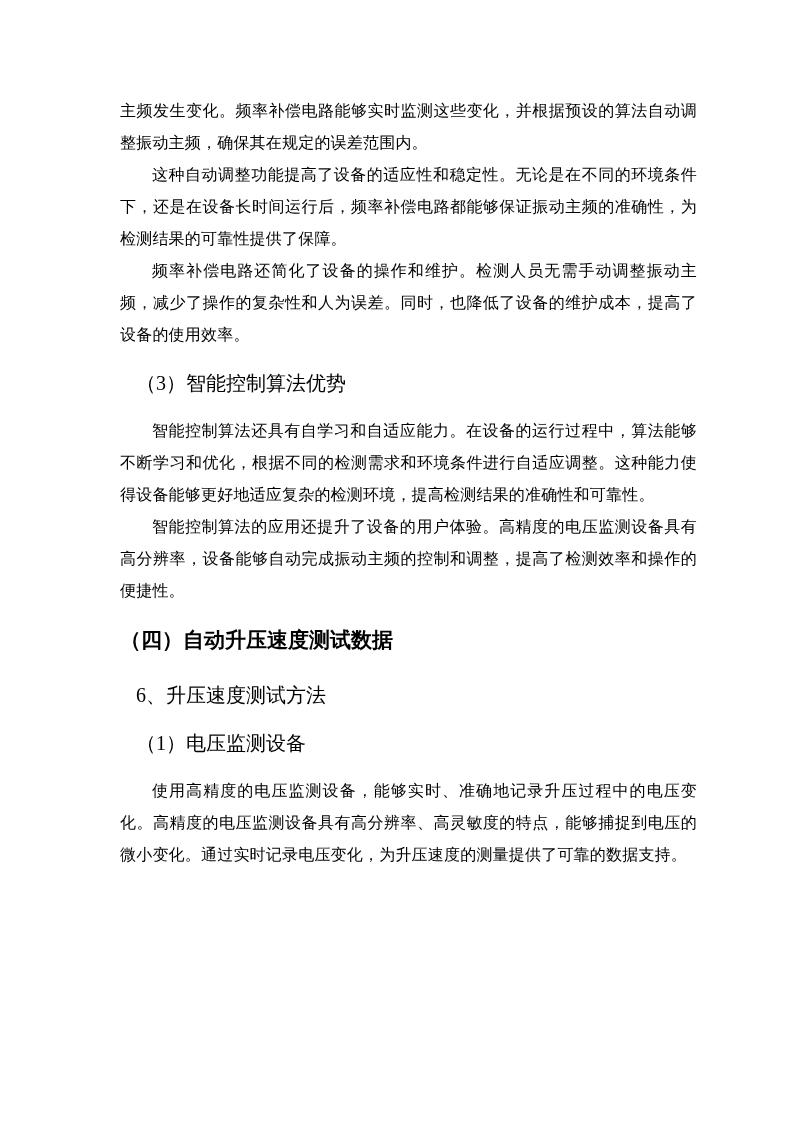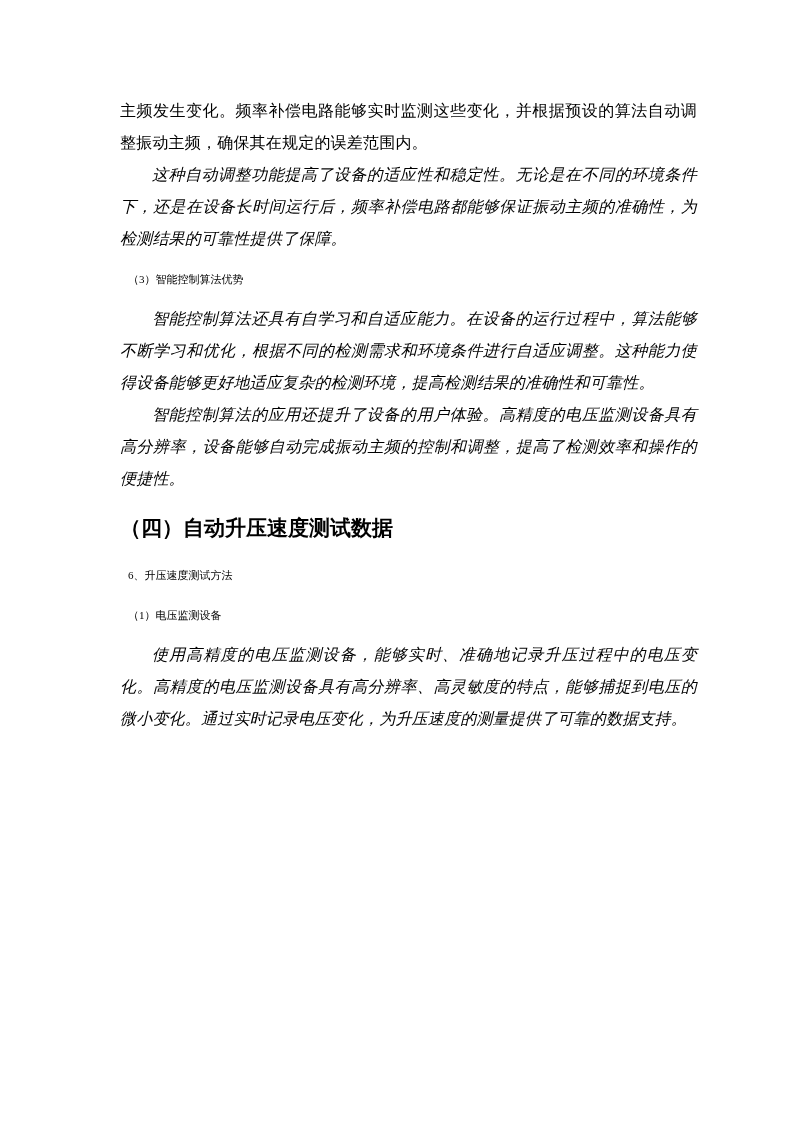--- a/index.html
+++ b/index.html
@@ -20,44 +20,44 @@
   }
   .body-par {
     margin: 0;
     font-size: 16px;
     line-height: 32px;
     text-align: justify;
     letter-spacing: 0.2px;
   }
   .indent {
     text-indent: 32px; 
-    font-style: italic;
   }
   .item-heading {
-    margin: 8px;
-    font-size: 11px;
+    margin: 16px;
+    font-size: 20px;
     line-height: 32px;
     text-align: left;
   }
   .section-heading {
     margin: 11px 0 1px 0;
     font-size: 21px;
     line-height: 45px;
     font-weight: bold;
     text-align: left;
   }
 </style>
 </head>
 <body>
 
 <div class="page">
   <p class="body-par">主频发生变化。频率补偿电路能够实时监测这些变化，并根据预设的算法自动调整振动主频，确保其在规定的误差范围内。</p>
 
   <p class="body-par indent">这种自动调整功能提高了设备的适应性和稳定性。无论是在不同的环境条件下，还是在设备长时间运行后，频率补偿电路都能够保证振动主频的准确性，为检测结果的可靠性提供了保障。</p>
 
+  <p class="body-par indent">频率补偿电路还简化了设备的操作和维护。检测人员无需手动调整振动主频，减少了操作的复杂性和人为误差。同时，也降低了设备的维护成本，提高了设备的使用效率。</p>
 
   <p class="item-heading">（3）智能控制算法优势</p>
 
 
   <p class="body-par indent">智能控制算法还具有自学习和自适应能力。在设备的运行过程中，算法能够不断学习和优化，根据不同的检测需求和环境条件进行自适应调整。这种能力使得设备能够更好地适应复杂的检测环境，提高检测结果的准确性和可靠性。</p>
 
   <p class="body-par indent">智能控制算法的应用还提升了设备的用户体验。高精度的电压监测设备具有高分辨率，设备能够自动完成振动主频的控制和调整，提高了检测效率和操作的便捷性。</p>
 
   <p class="section-heading">（四）自动升压速度测试数据</p>
 

